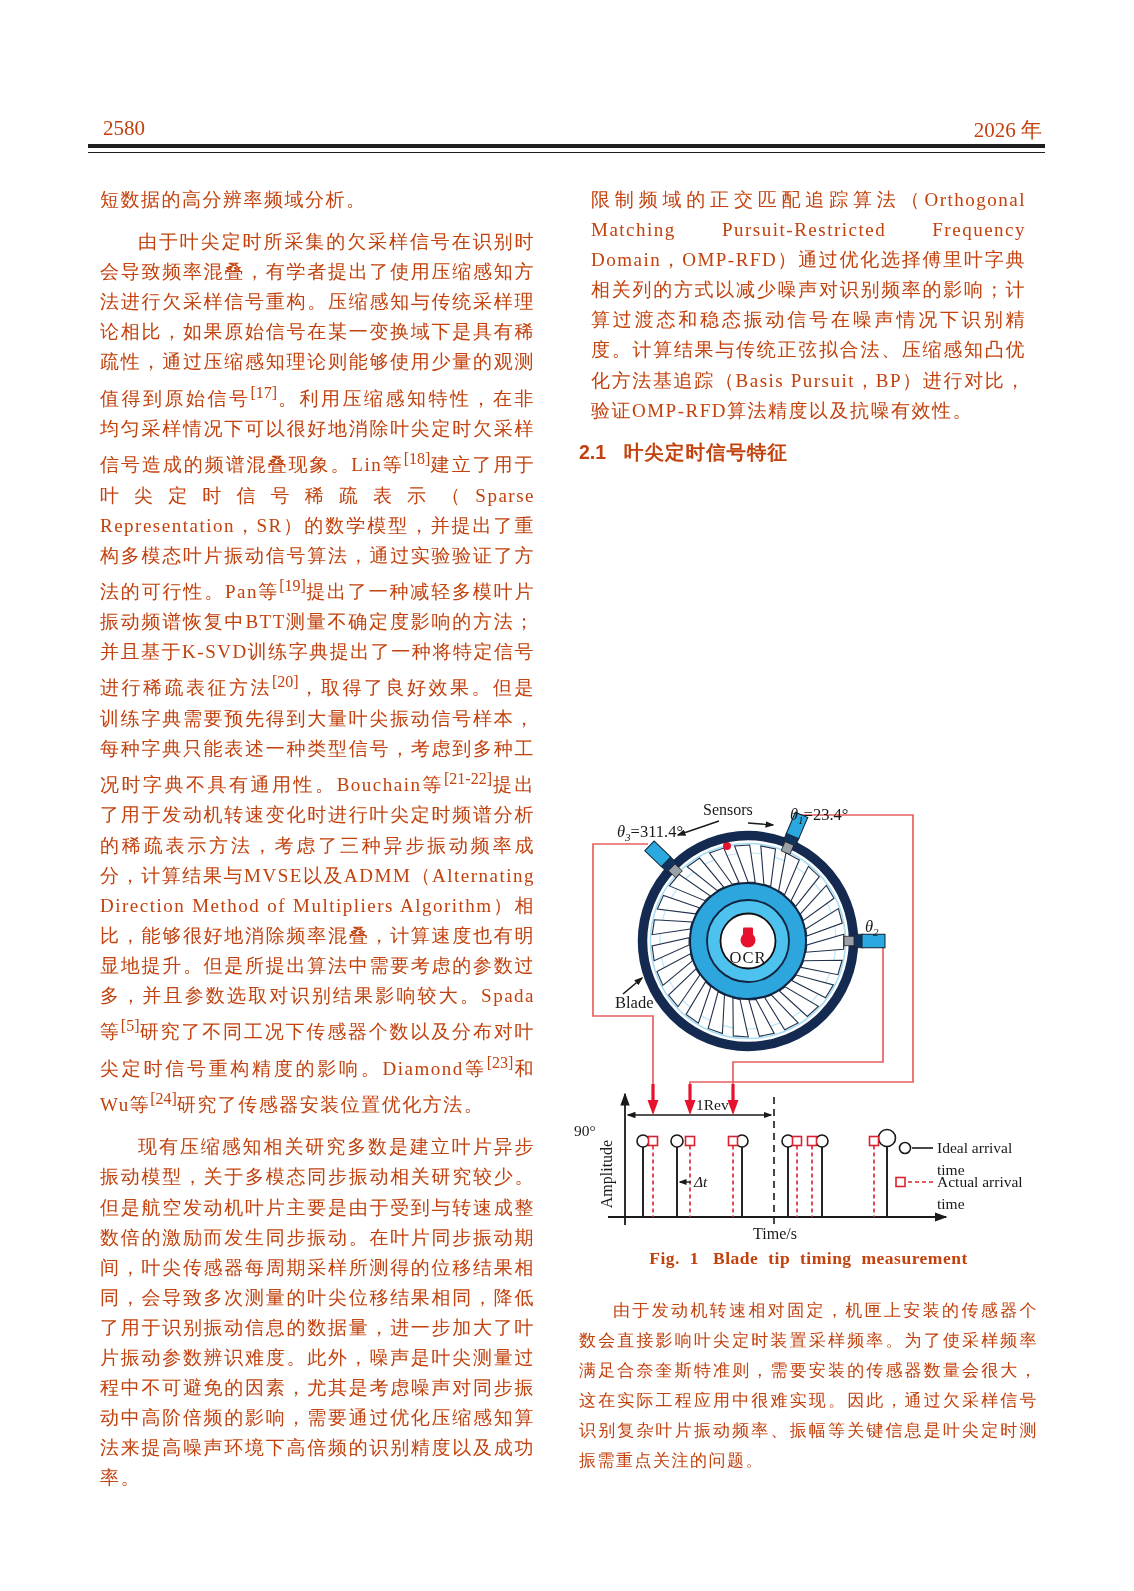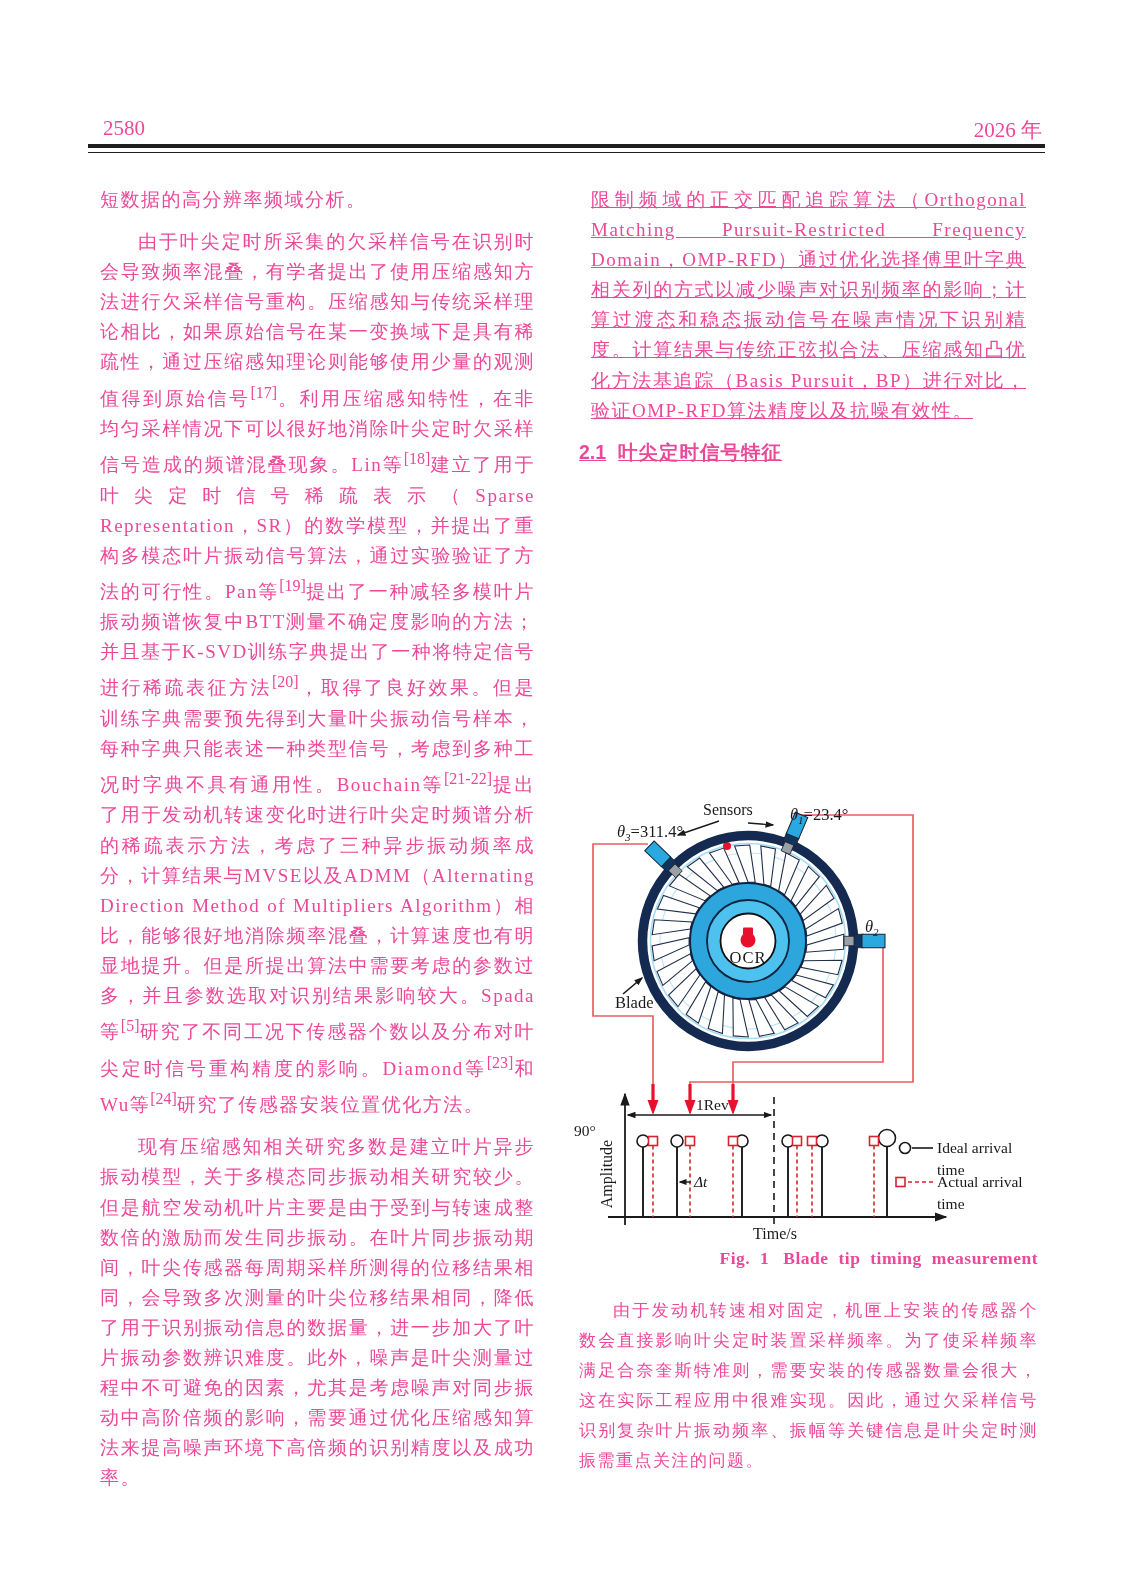--- a/index.html
+++ b/index.html
@@ -1,40 +1,40 @@
 <!DOCTYPE html>
 <html><head>
 <meta charset="utf-8">
 <style>
   html,body{margin:0;padding:0;background:#ffffff;}
   .page{position:relative;width:1134px;height:1591px;background:#fff;overflow:hidden;
-        font-family:"Liberation Serif","DejaVu Serif",serif;color:#ec4899;}
+        font-family:"Liberation Serif","DejaVu Serif",serif;color:#c2410c;}
   
   .hdr-num{position:absolute;left:103px;top:116px;font-size:21px;}
   .hdr-journal{position:absolute;left:0;right:0;top:116px;text-align:center;font-size:21px;letter-spacing:17px;}
   .hdr-year{position:absolute;right:92px;top:116px;font-size:21px;}
   .rule{position:absolute;left:88px;top:144px;width:957px;border-top:4.5px solid #1e1e1e;}
   .rule .thin{margin-top:4px;border-top:1.6px solid #1e1e1e;}
   
   .col{position:absolute;top:173px;width:459px;font-size:19px;line-height:30.1px;
        text-align:justify;letter-spacing:1.5px;}
   .col-left{left:88px;}
-  .col-right{left:579px;text-decoration:underline;}
+  .col-right{left:579px;}
   .col p{margin:12px;padding:0;}
   .col p.ind{text-indent:2em;}
   sup{font-size:16px;letter-spacing:0;}
   .h2{font-family:"Liberation Sans","DejaVu Sans",sans-serif;font-weight:bold;
       font-size:21.5px;line-height:30px;margin:12px 0 9px 0;text-align:left;letter-spacing:1px;}
   .h2 .no{margin-right:16px;letter-spacing:0;}
   .h3{font-family:"Liberation Sans","DejaVu Sans",sans-serif;font-weight:bold;
       font-size:19.5px;line-height:29px;margin:3px 0 7px 0;text-align:left;letter-spacing:1px;}
-  .h3 .no{margin-right:12px;letter-spacing:0;}
+  .h3 .no{margin-right:18px;letter-spacing:0;}
   
   .fig-svg{position:absolute;left:562px;top:784px;}
-  .fig-caption{position:absolute;left:579px;top:1248px;width:459px;text-align:right;
+  .fig-caption{position:absolute;left:579px;top:1248px;width:459px;text-align:center;
       font-weight:bold;font-size:17.5px;letter-spacing:0.5px;word-spacing:5px;}
   .fig-caption .pre{margin-right:14px;}
   .para-after{position:absolute;left:579px;top:1296px;width:459px;font-size:17px;
       line-height:30.1px;text-align:justify;letter-spacing:1.5px;}
   .para-after p{margin:0;text-indent:2em;}
 </style>
 </head>
 <body>
 
 <div class="page">

